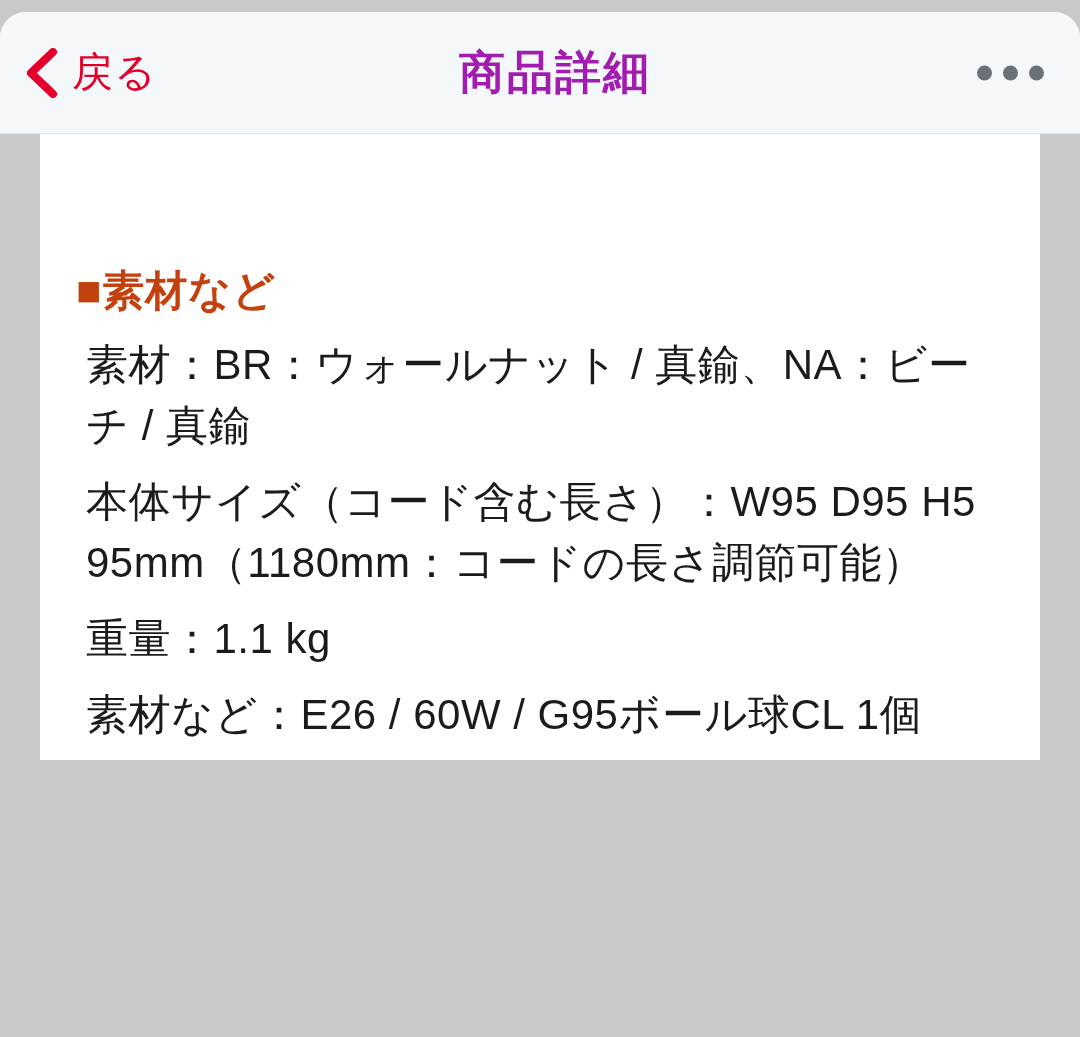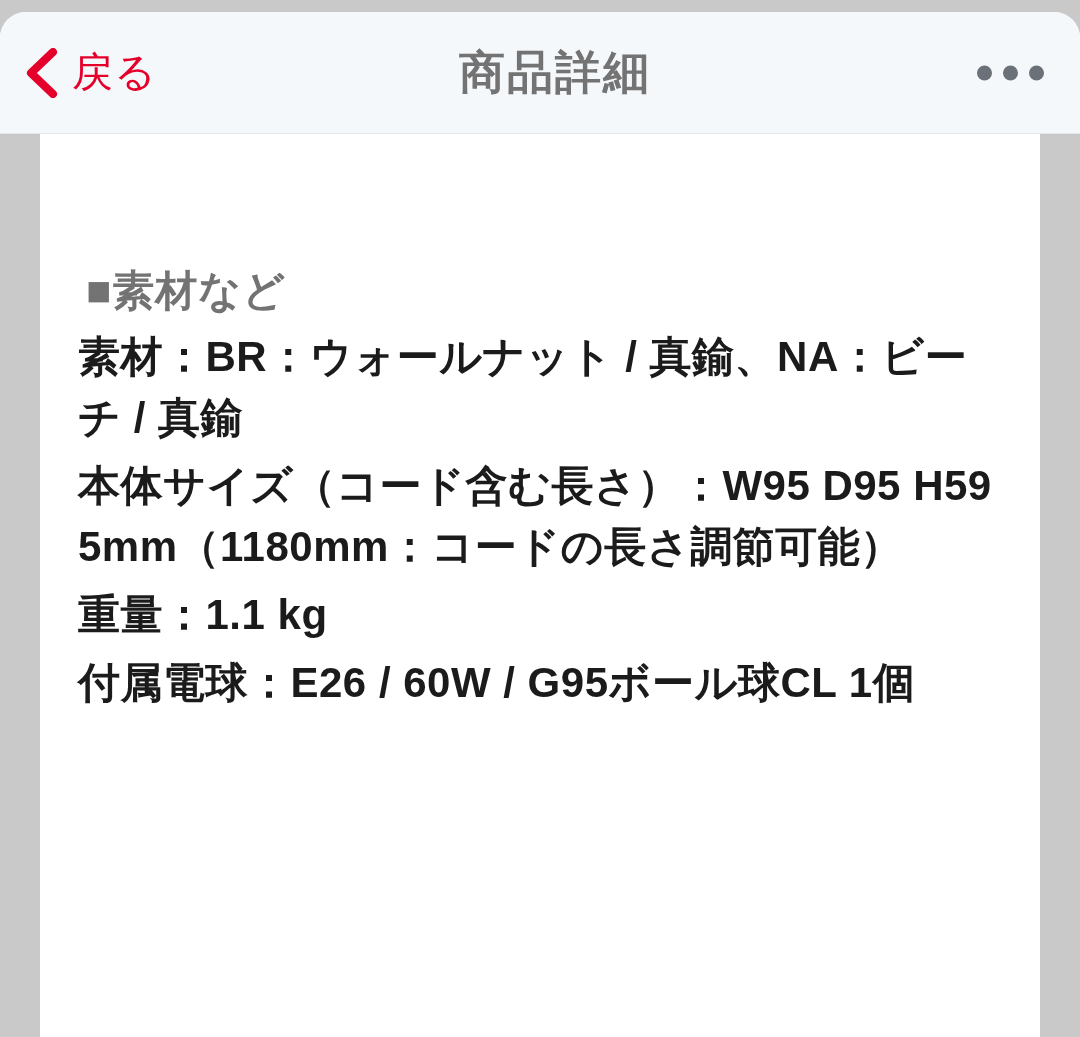--- a/index.html
+++ b/index.html
@@ -21,21 +21,21 @@
     background: #c9c9c9;
     box-sizing: border-box;
   }
 
   
   .window {
     position: absolute;
     left: 0;
     top: 12px;
     width: 1080px;
-    height: 1025px;
+    height: 748px;
     background: #ffffff;
     border-radius: 26px 26px 0 0;
     overflow: hidden;
   }
 
   
   .navbar {
     position: relative;
     height: 122px;
     background: #f5f8fb;
@@ -73,21 +73,21 @@
     position: absolute;
     left: 0;
     right: 0;
     top: 0;
     bottom: 0;
     display: flex;
     align-items: center;
     justify-content: center;
     font-size: 46px;
     font-weight: 700;
-    color: #737373;
+    color: #a21caf;
     letter-spacing: 2px;
     pointer-events: none;
     padding-left: 30px;
   }
 
   .more-btn {
     position: absolute;
     right: 36px;
     top: 50%;
     transform: translateY(-50%);
@@ -115,33 +115,33 @@
     background: #ffffff;
     height: 100%;
     box-sizing: border-box;
     padding: 128px 30px 0 30px;
     overflow: hidden;
   }
 
   .spec-heading {
     font-size: 42px;
     font-weight: 700;
-    color: #737373;
+    color: #c2410c;
     line-height: 1.36;
-    margin: 0 0 6px 16px;
+    margin: 0 0 6px 6px;
     letter-spacing: 1px;
   }
 
   .spec-line {
     font-size: 42px;
     color: #1b1b1b;
     line-height: 1.44;
-    margin: 8px;
+    margin: 16px;
     letter-spacing: 0.5px;
-    font-weight: 700;
+    font-weight: 400;
     word-break: break-all;
   }
 </style>
 </head>
 <body>
 
 <div class="screen">
   <div class="window">
 
     <div class="navbar">
@@ -162,18 +162,18 @@
         <span class="dot"></span>
       </div>
     </div>
 
     <div class="content-wrap">
       <div class="card">
         <p class="spec-heading">■素材など</p>
         <p class="spec-line">素材：BR：ウォールナット / 真鍮、NA：ビーチ / 真鍮</p>
         <p class="spec-line">本体サイズ（コード含む長さ）：W95 D95 H595mm（1180mm：コードの長さ調節可能）</p>
         <p class="spec-line">重量：1.1 kg</p>
-        <p class="spec-line">付属電球：E26 / 60W / G95ボール球CL 1個</p>
+        <p class="spec-line">素材など：E26 / 60W / G95ボール球CL 1個</p>
       </div>
     </div>
 
   </div>
 </div>
 
 </body></html>

